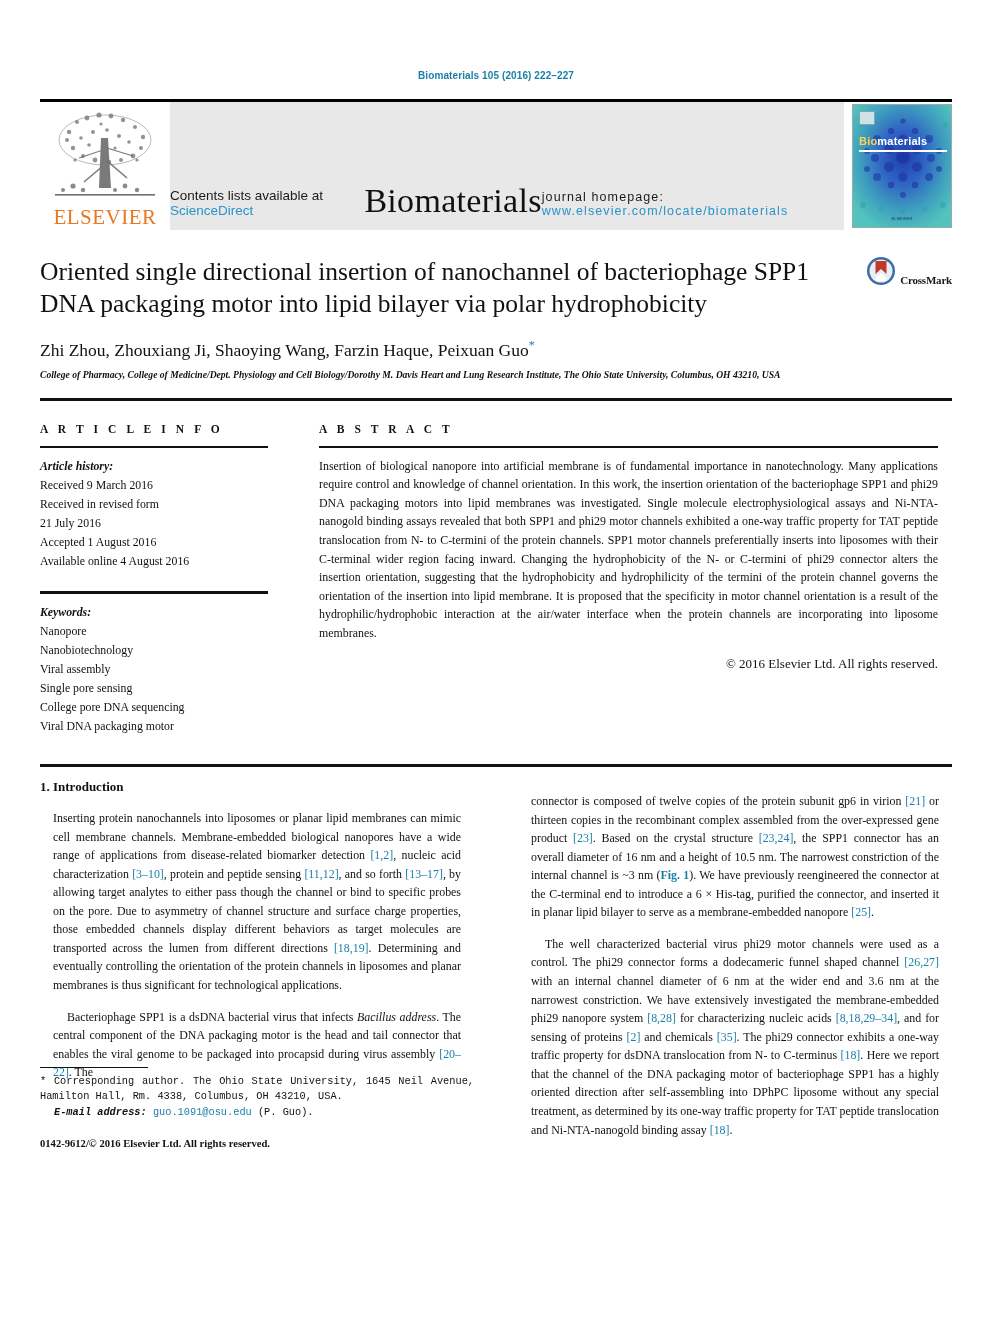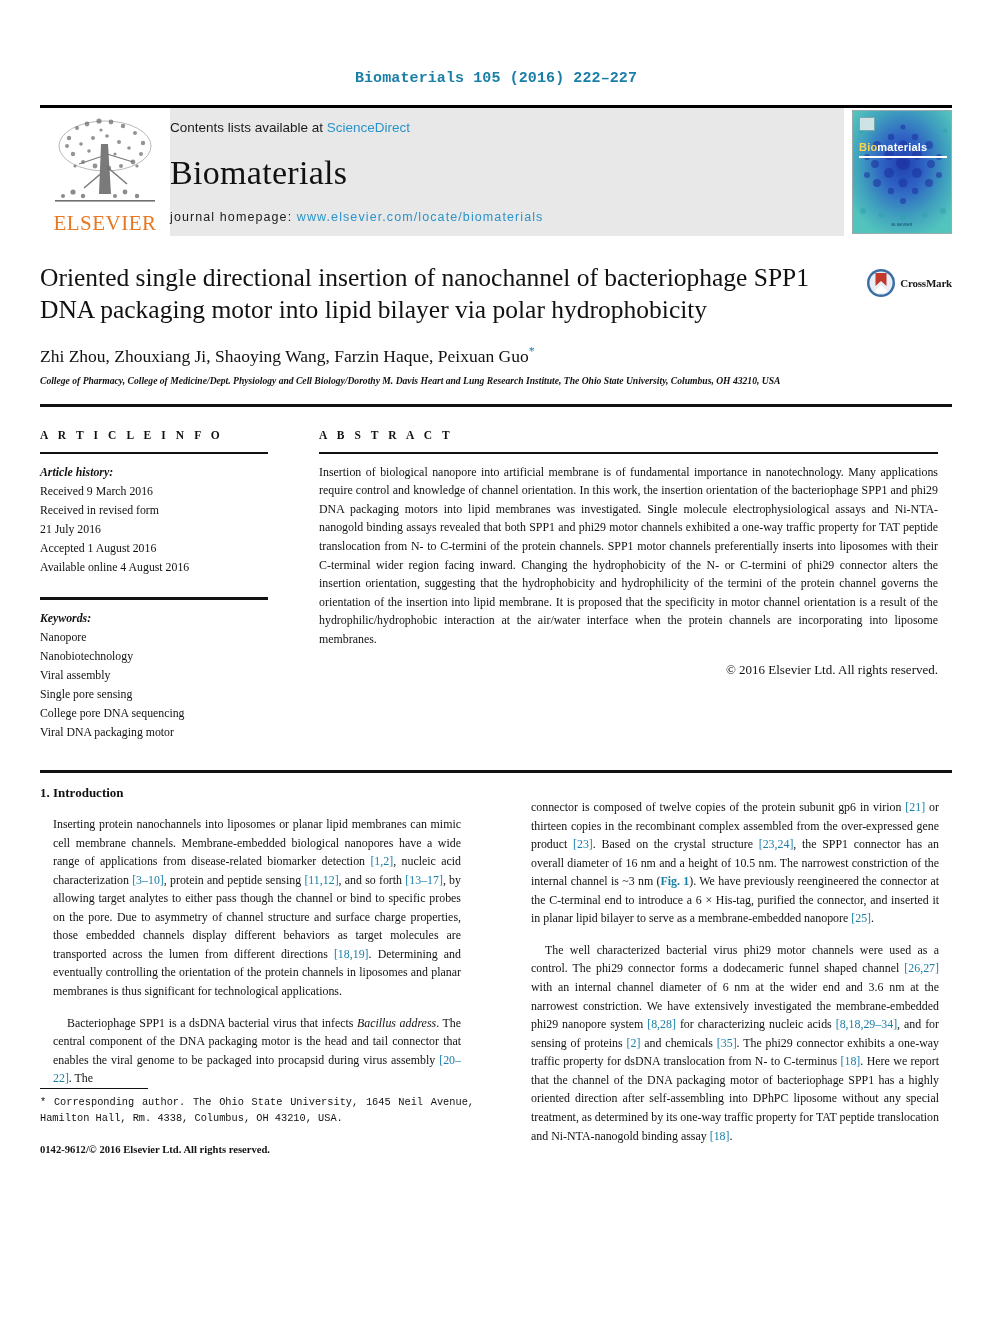--- a/index.html
+++ b/index.html
@@ -12,23 +12,23 @@
     color: #000000;
     position: relative;
     overflow: hidden;
   }
   .page { position:relative; width:992px; height:1323px; padding: 0; }
 
   
   .runninghead {
     text-align:center;
     color:#1a7fa8;
-    font-family:Liberation Mono, monospace;
+    font-family:Liberation Sans, sans-serif;
     font-weight:bold;
-    font-size:15px;
+    font-size:10px;
     letter-spacing:0.1px;
     padding-top:70px;
   }
 
   
   .masthead-wrap { width:912px; margin: 18px auto 0 auto; }
   .rule-thick { height:3px; background:#000; width:100%; }
   .masthead {
     display:flex;
     align-items:stretch;
@@ -51,22 +51,22 @@
     color:#E87722;
     font-size:21px;
     letter-spacing:0.5px;
     line-height:1;
     margin-top:1px;
   }
   .center-cell {
     flex:1 1 auto;
     background:#e8e8e8;
     display:flex;
-    flex-direction:column;
-    align-items:flex-start;
+    flex-direction:row;
+    align-items:flex-end;
     justify-content:space-between;
     padding:12px 0 12px 0;
   }
   .contents-line {
     font-family:"Liberation Sans", sans-serif;
     font-size:13.5px;
     color:#1b1b1b;
   }
   .contents-line .sd { color:#2a93c9; }
   .journal-name {
@@ -124,22 +124,22 @@
   .art-title {
     font-family:"Liberation Serif", serif;
     font-size:25.5px;
     line-height:1.26;
     color:#111;
     width:790px;
     font-weight:normal;
     margin:0;
   }
   .crossmark {
-    position:absolute; right:0px; top:6px;
-    display:flex; align-items:center; gap:4px;
+    position:absolute; right:0px; top:0;
+    display:flex; align-items:flex-end; gap:4px;
   }
   .crossmark .cmlabel {
     font-family:"Liberation Serif", serif;
     font-weight:bold; font-size:11px; color:#1a1a1a;
     letter-spacing:-0.2px;
   }
   .authors {
     font-family:"Liberation Serif", serif;
     font-size:17.5px;
     margin-top:18px;
@@ -412,20 +412,21 @@
   <div class="body-cols">
 
     <div class="bcol">
       <h2 class="secnum">1. Introduction</h2>
       <p class="bodytext">Inserting protein nanochannels into liposomes or planar lipid membranes can mimic cell membrane channels. Membrane-embedded biological nanopores have a wide range of applications from disease-related biomarker detection <span class="ref">[1,2]</span>, nucleic acid characterization <span class="ref">[3–10]</span>, protein and peptide sensing <span class="ref">[11,12]</span>, and so forth <span class="ref">[13–17]</span>, by allowing target analytes to either pass though the channel or bind to specific probes on the pore. Due to asymmetry of channel structure and surface charge properties, those embedded channels display different behaviors as target molecules are transported across the lumen from different directions <span class="ref">[18,19]</span>. Determining and eventually controlling the orientation of the protein channels in liposomes and planar membranes is thus significant for technological applications.</p>
       <p class="bodytext">Bacteriophage SPP1 is a dsDNA bacterial virus that infects <em>Bacillus address</em>. The central component of the DNA packaging motor is the head and tail connector that enables the viral genome to be packaged into procapsid during virus assembly <span class="ref">[20–22]</span>. The</p>
 
       <div class="footnote">
         <div class="fn-rule"></div>
         <div class="fn-text">* Corresponding author. The Ohio State University, 1645 Neil Avenue, Hamilton Hall, Rm. 4338, Columbus, OH 43210, USA.</div>
+        <div class="fn-text" style="text-indent:14px;"><span class="ital">E-mail address:</span> <span class="lnk">guo.1091@osu.edu</span> <span>(P. Guo).</span></div>
         <div class="doi-block">
           <div class="issn">0142-9612/© 2016 Elsevier Ltd. All rights reserved.</div>
         </div>
       </div>
     </div>
 
     <div class="bcol">
       <p class="bodytext">connector is composed of twelve copies of the protein subunit gp6 in virion <span class="ref">[21]</span> or thirteen copies in the recombinant complex assembled from the over-expressed gene product <span class="ref">[23]</span>. Based on the crystal structure <span class="ref">[23,24]</span>, the SPP1 connector has an overall diameter of 16 nm and a height of 10.5 nm. The narrowest constriction of the internal channel is ~3 nm (<span class="figlink">Fig. 1</span>). We have previously reengineered the connector at the C-terminal end to introduce a 6 × His-tag, purified the connector, and inserted it in planar lipid bilayer to serve as a membrane-embedded nanopore <span class="ref">[25]</span>.</p>
       <p class="bodytext">The well characterized bacterial virus phi29 motor channels were used as a control. The phi29 connector forms a dodecameric funnel shaped channel <span class="ref">[26,27]</span> with an internal channel diameter of 6 nm at the wider end and 3.6 nm at the narrowest constriction. We have extensively investigated the membrane-embedded phi29 nanopore system <span class="ref">[8,28]</span> for characterizing nucleic acids <span class="ref">[8,18,29–34]</span>, and for sensing of proteins <span class="ref">[2]</span> and chemicals <span class="ref">[35]</span>. The phi29 connector exhibits a one-way traffic property for dsDNA translocation from N- to C-terminus <span class="ref">[18]</span>. Here we report that the channel of the DNA packaging motor of bacteriophage SPP1 has a highly oriented direction after self-assembling into DPhPC liposome without any special treatment, as determined by its one-way traffic property for TAT peptide translocation and Ni-NTA-nanogold binding assay <span class="ref">[18]</span>.</p>
     </div>

